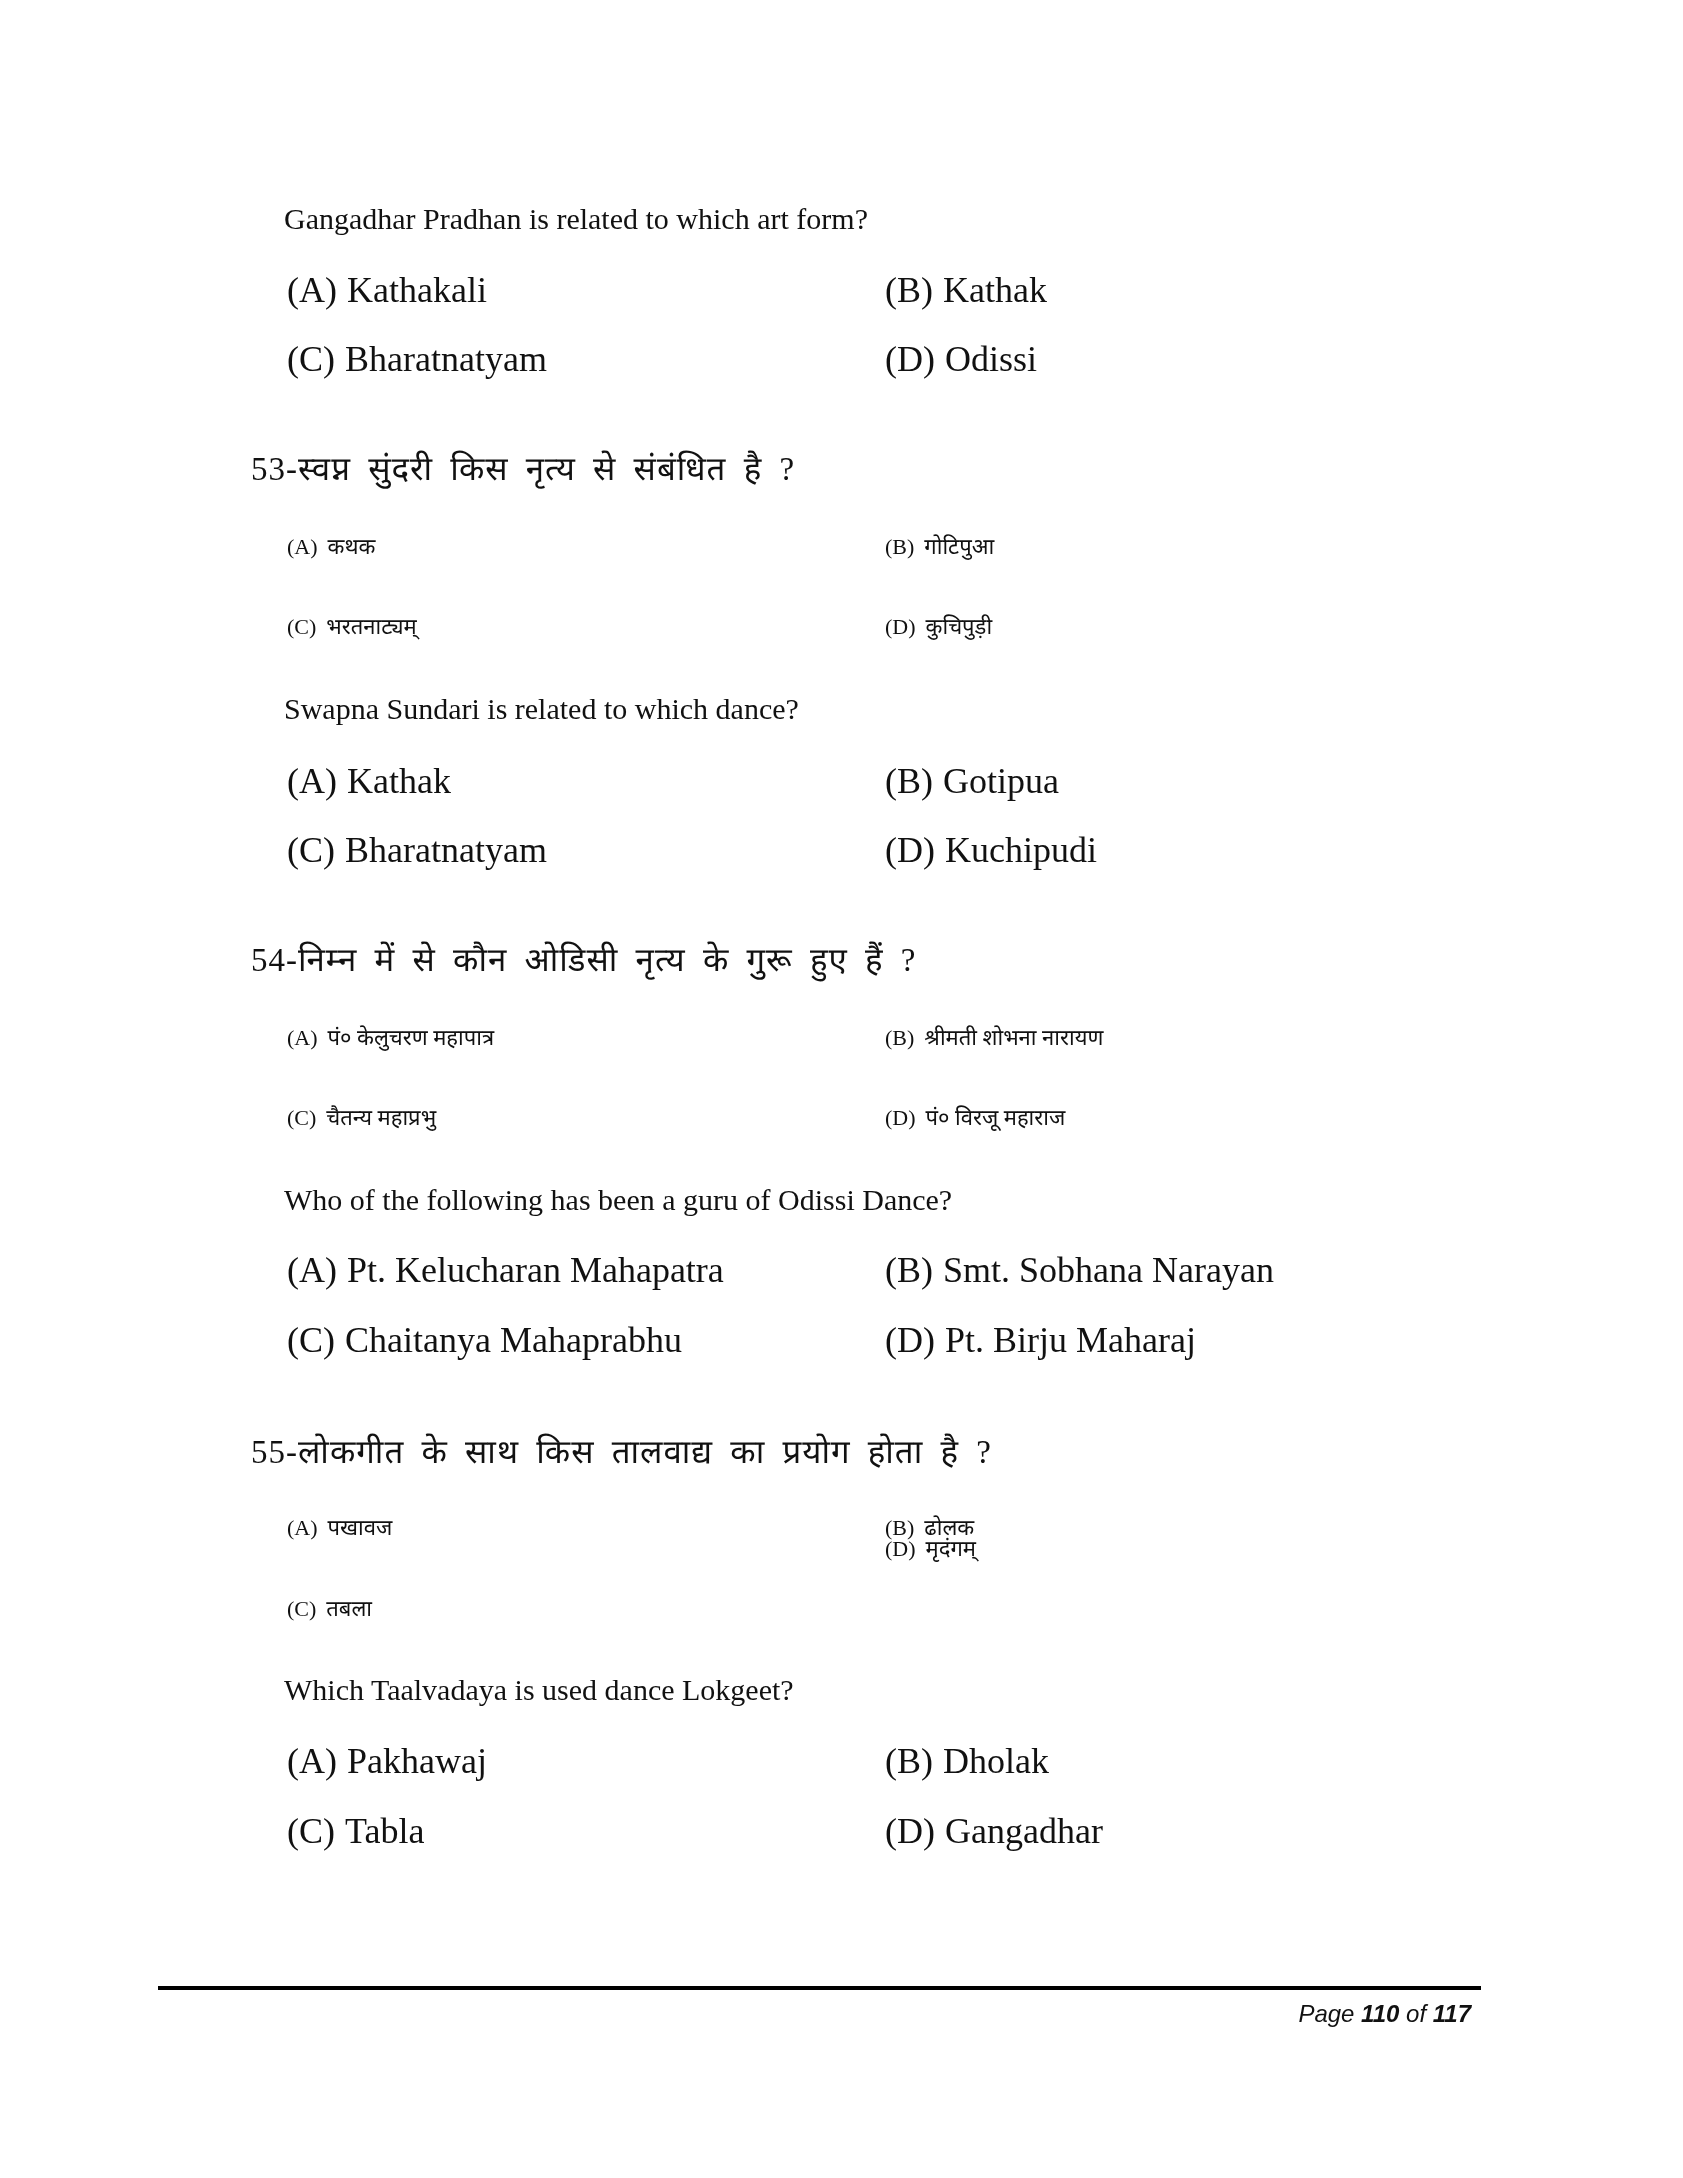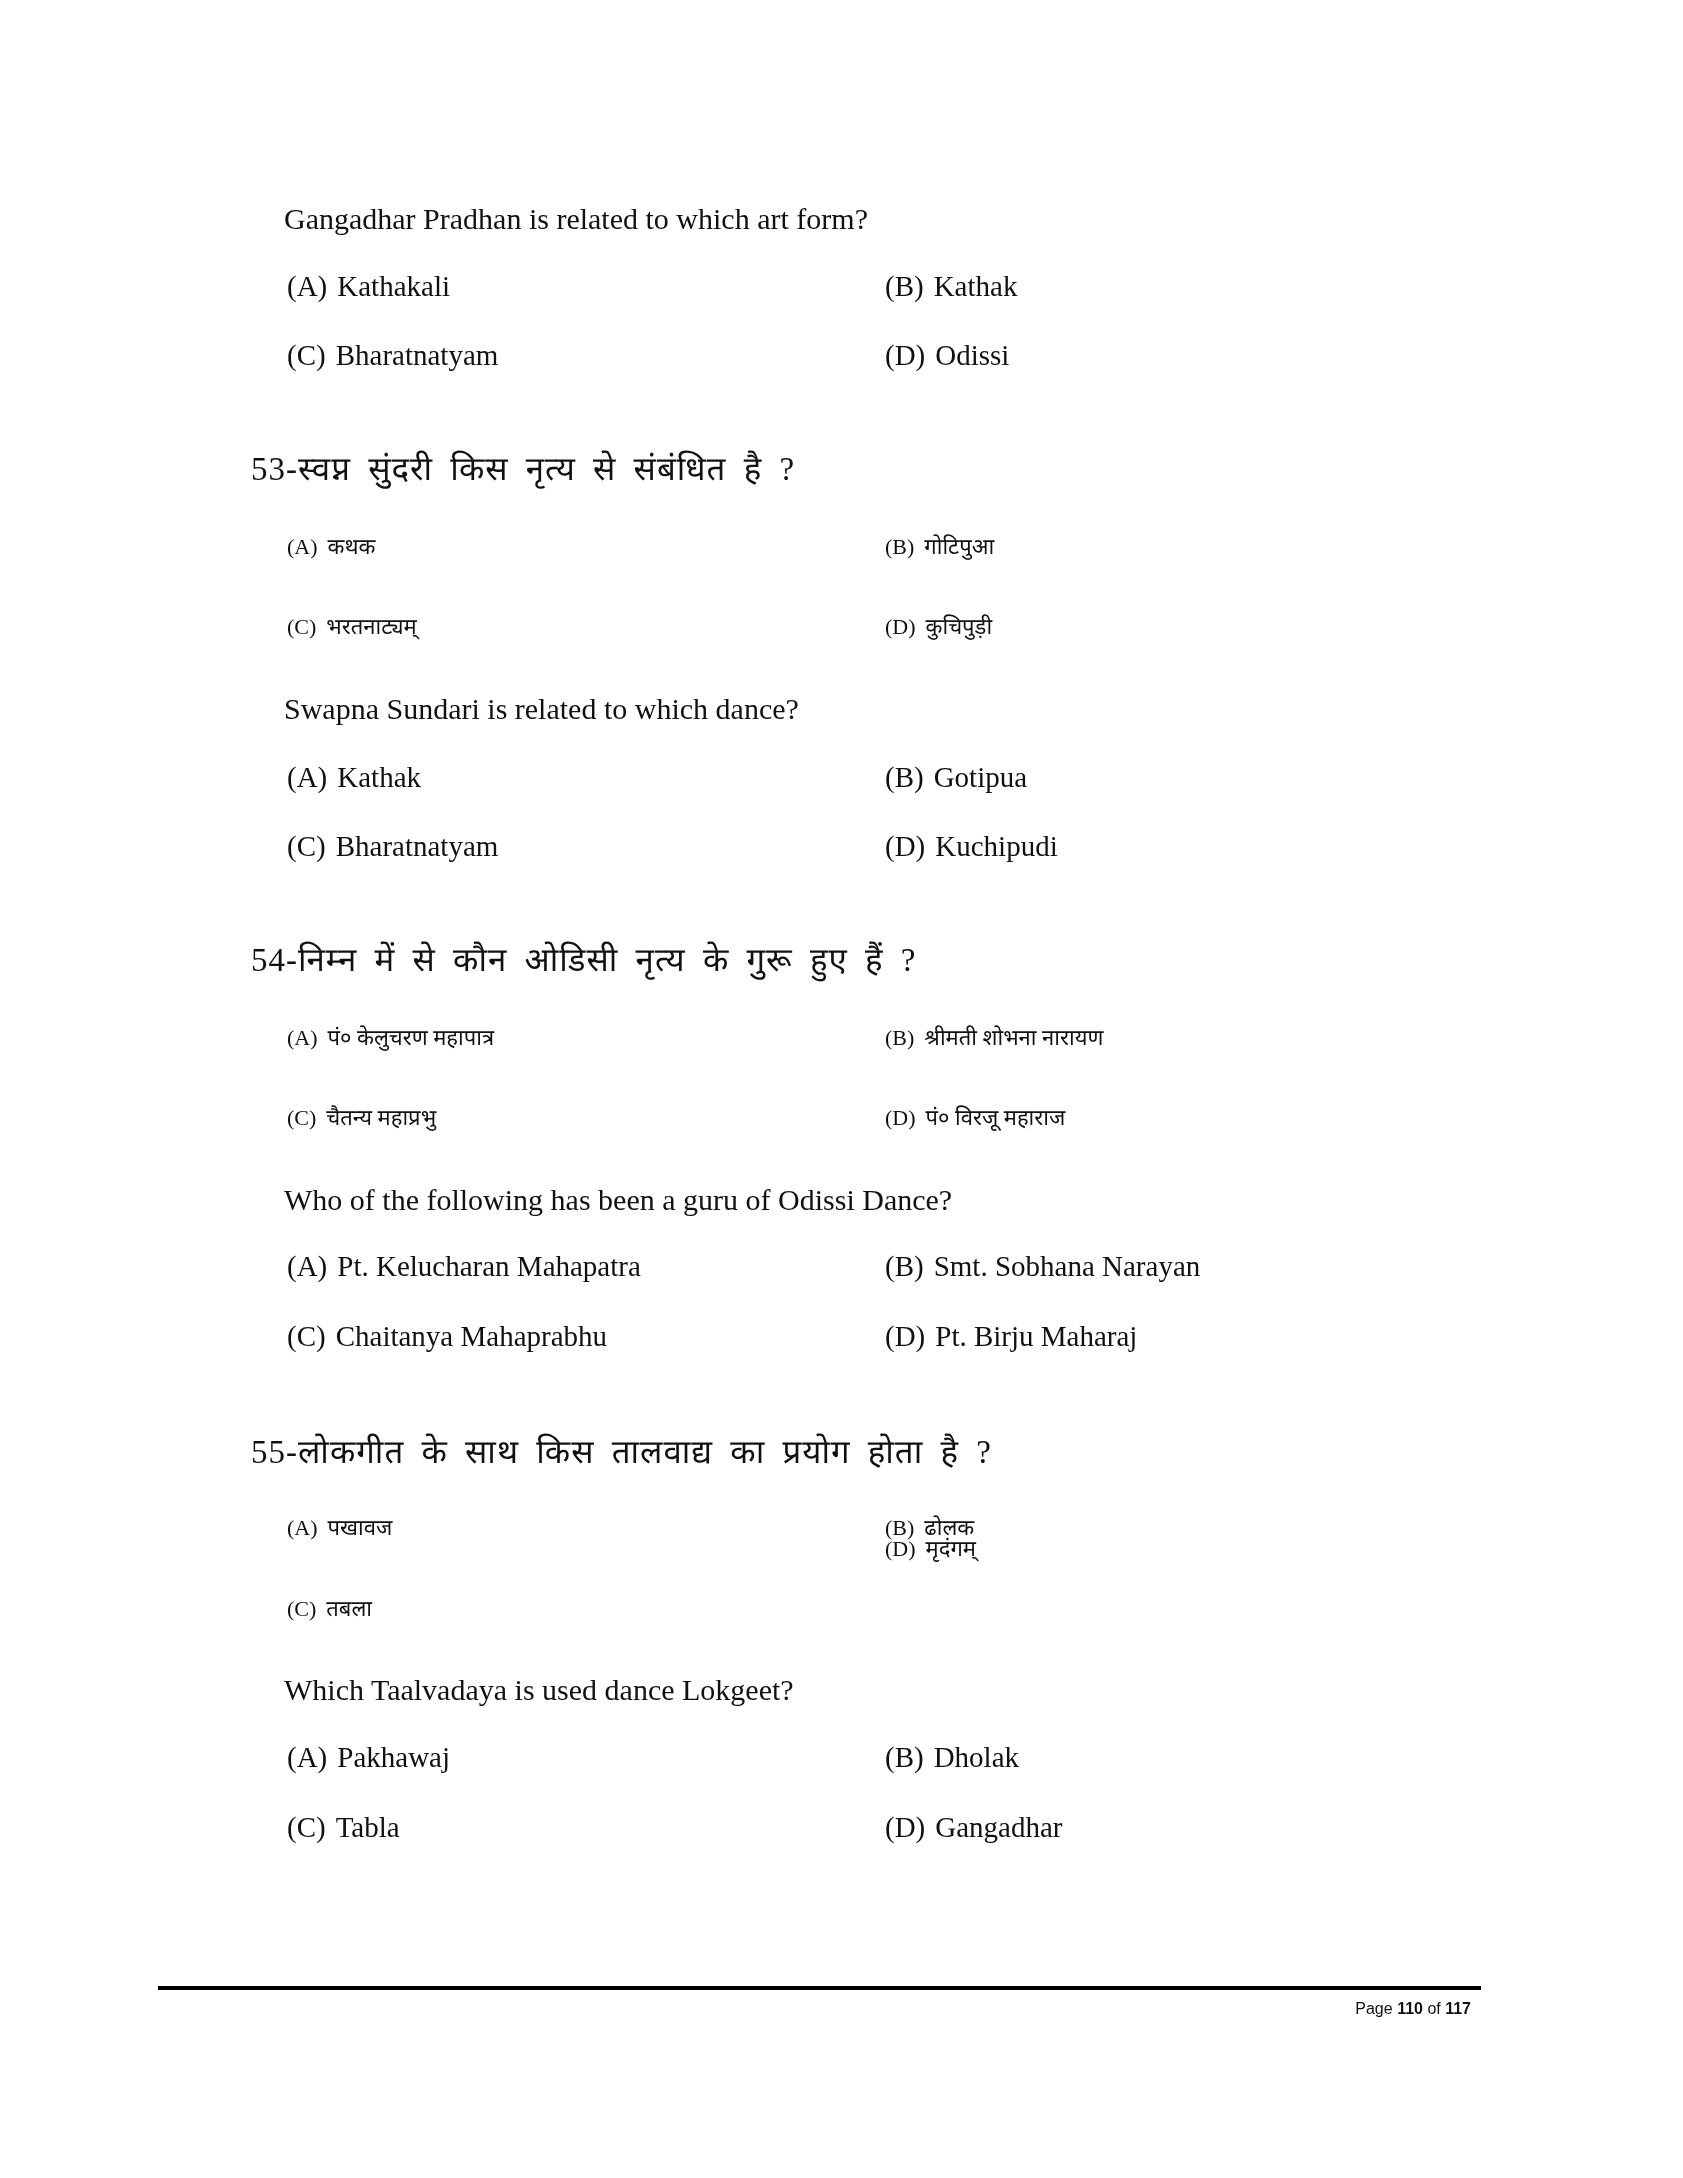--- a/index.html
+++ b/index.html
@@ -1,27 +1,27 @@
 <!DOCTYPE html>
 <html><head>
 <meta charset="utf-8">
 <style>
   html, body { margin: 0; padding: 0; background: #ffffff; }
   body { width: 1683px; height: 2178px; position: relative; overflow: hidden; color: #111; }
   .serif { font-family: "Liberation Serif", "DejaVu Serif", serif; }
   .line { position: absolute; white-space: nowrap; line-height: 1; }
   .q-en { left: 284px; font-size: 30px; }
   .q-hi { left: 251px; font-size: 33px; letter-spacing: 1px; word-spacing: 8px; }
-  .opt { font-size: 29px; }
+  .opt { font-size: 36px; }
   .opt.hi { font-size: 22px; }
   .opt .lbl { display: inline-block; margin-right: 10px; }
   .col-a { left: 287px; }
   .col-b { left: 885px; text-align: right; }
   .rule { position: absolute; left: 158px; width: 1323px; top: 1986px; height: 4px; background: #000; }
-  .footer { position: absolute; top: 2000px; right: 212px; font-family: "Liberation Sans", "DejaVu Sans", sans-serif; font-size: 16px; }
+  .footer { position: absolute; top: 2000px; right: 212px; font-family: "Liberation Sans", "DejaVu Sans", sans-serif; font-size: 24px; font-style: italic; }
   .footer b { font-weight: bold; }
 </style>
 </head>
 <body>
 
 <div class="line serif q-en" style="top:204px">Gangadhar Pradhan is related to which art form?</div>
 <div class="line serif opt col-a" style="top:272px"><span class="lbl">(A)</span><span>Kathakali</span></div>
 <div class="line serif opt col-b" style="top:272px"><span class="lbl">(B)</span><span>Kathak</span></div>
 <div class="line serif opt col-a" style="top:341px"><span class="lbl">(C)</span><span>Bharatnatyam</span></div>
 <div class="line serif opt col-b" style="top:341px"><span class="lbl">(D)</span><span>Odissi</span></div>

